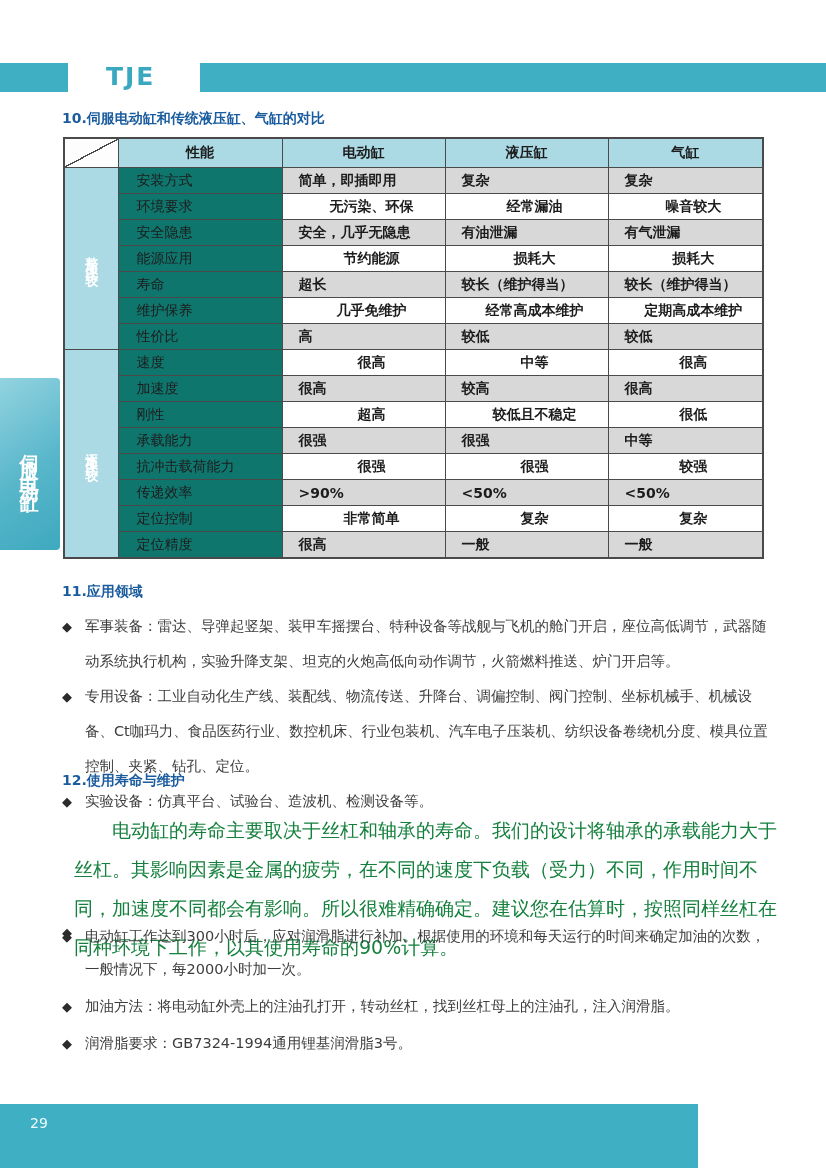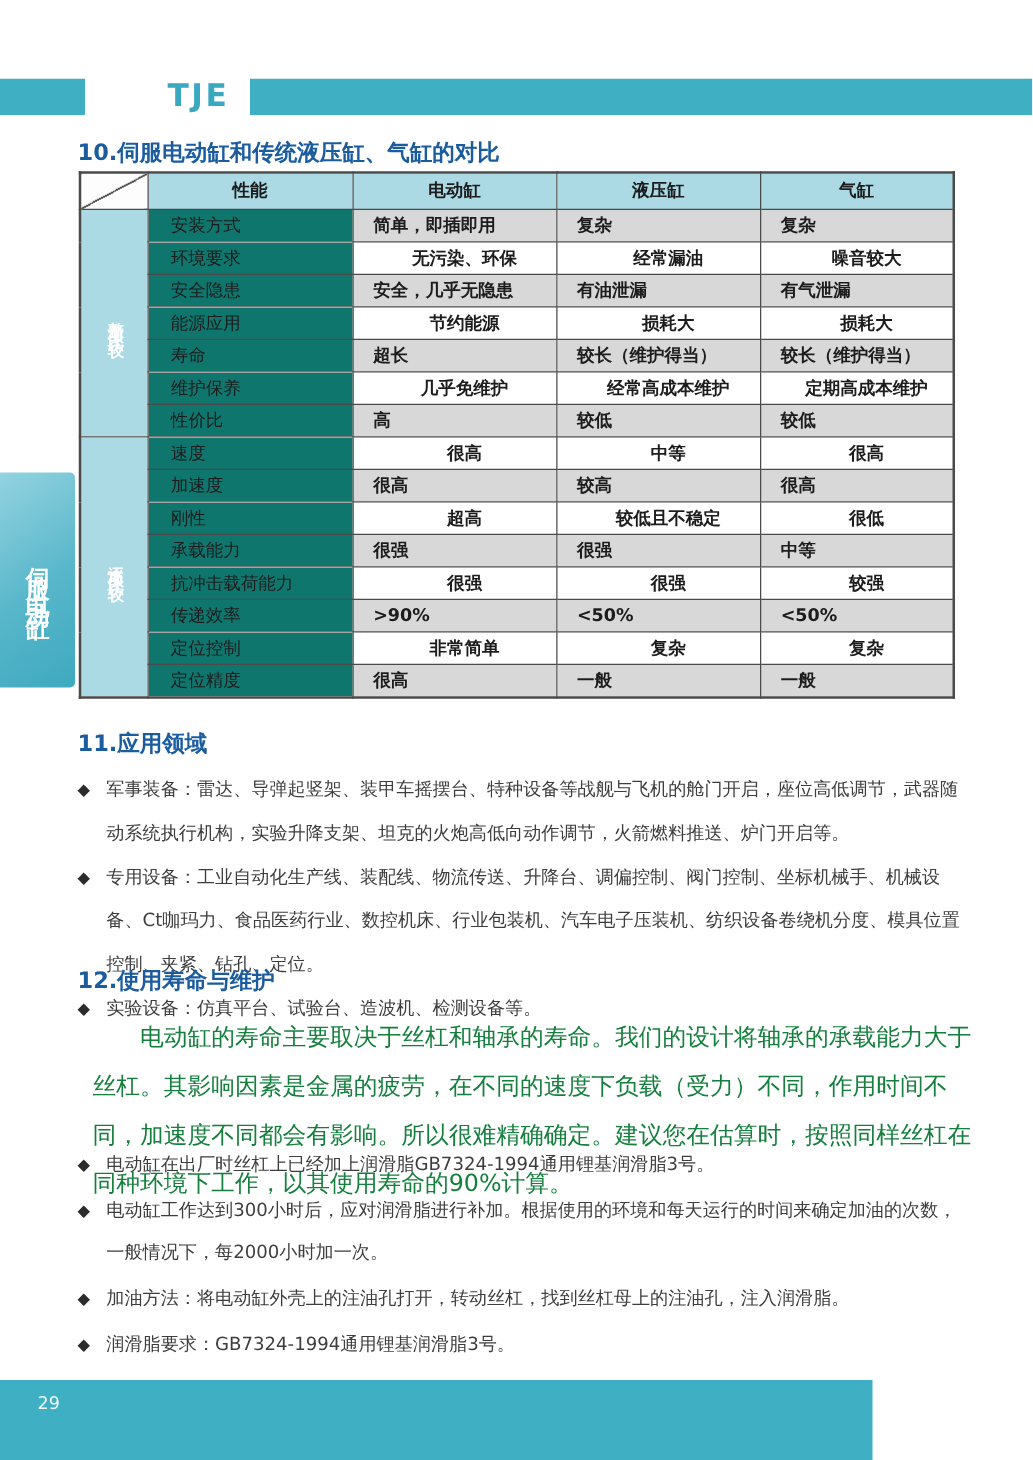--- a/index.html
+++ b/index.html
@@ -6,25 +6,25 @@
   .page {
     position:relative; width:826px; height:1168px; background:#ffffff;
     overflow:hidden; font-family:"DejaVu Sans","Liberation Sans",sans-serif;
   }
 
   
   .band-left  { position:absolute; left:0;    top:63px; width:68px;  height:29px; background:#3fafc3; }
   .band-right { position:absolute; left:200px; top:63px; width:626px; height:29px; background:#3fafc3; }
   .brand {
     position:absolute; left:106px; top:61px; height:31px; line-height:31px;
-    font-size:25px; font-weight:700; color:#3aa9c0; letter-spacing:2px;margin-left:28px;
-  }
-
-  
-  .sec-title { font-size:18px; font-weight:700; color:#1a5c9e; margin:0; white-space:nowrap; }
+    font-size:25px; font-weight:700; color:#3aa9c0; letter-spacing:2px;
+  }
+
+  
+  .sec-title { font-size:14px; font-weight:700; color:#1a5c9e; margin:0; white-space:nowrap; }
   #title10 { position:absolute; left:62px; top:110px; }
   #title12 { position:absolute; left:62px; top:772px; }
 
   
   #cmp-table {
     position:absolute; left:63px; top:137px;
     border-collapse:collapse; table-layout:fixed;
     border:2px solid #4a4a4a;
   }
   #cmp-table td, #cmp-table th { border:1px solid #4a4a4a; font-size:14px; color:#1c1c1c; overflow:hidden; }
@@ -201,21 +201,21 @@
     <div id="sec11-bullets">
         <div class="bullet"><span class="diamond">◆</span><span>军事装备：雷达、导弹起竖架、装甲车摇摆台、特种设备等战舰与飞机的舱门开启，座位高低调节，武器随动系统执行机构，实验升降支架、坦克的火炮高低向动作调节，火箭燃料推送、炉门开启等。</span></div>
         <div class="bullet"><span class="diamond">◆</span><span>专用设备：工业自动化生产线、装配线、物流传送、升降台、调偏控制、阀门控制、坐标机械手、机械设备、Ct咖玛力、食品医药行业、数控机床、行业包装机、汽车电子压装机、纺织设备卷绕机分度、模具位置控制、夹紧、钻孔、定位。</span></div>
         <div class="bullet"><span class="diamond">◆</span><span>实验设备：仿真平台、试验台、造波机、检测设备等。</span></div>
       </div>
   </div>
 
   <h2 class="sec-title" id="title12">12.使用寿命与维护</h2>
   <p id="para12">电动缸的寿命主要取决于丝杠和轴承的寿命。我们的设计将轴承的承载能力大于丝杠。其影响因素是金属的疲劳，在不同的速度下负载（受力）不同，作用时间不同，加速度不同都会有影响。所以很难精确确定。建议您在估算时，按照同样丝杠在同种环境下工作，以其使用寿命的90%计算。</p>
   <div id="sec12-bullets">
-      <div class="bullet"><span class="diamond">◆</span><span>电动缸在出厂时丝杠上已经加上润滑脂GB7324-1994通用锂基润滑脂3号。</span></div>
+      <div class="bullet"><span class="diamond">◆</span></div>
       <div class="bullet"><span class="diamond">◆</span><span>电动缸工作达到300小时后，应对润滑脂进行补加。根据使用的环境和每天运行的时间来确定加油的次数，一般情况下，每2000小时加一次。</span></div>
       <div class="bullet"><span class="diamond">◆</span><span>加油方法：将电动缸外壳上的注油孔打开，转动丝杠，找到丝杠母上的注油孔，注入润滑脂。</span></div>
       <div class="bullet"><span class="diamond">◆</span><span>润滑脂要求：GB7324-1994通用锂基润滑脂3号。</span></div>
     </div>
 
   <div class="footer">
     <span class="pageno">29</span>
   </div>
 
 </div>

